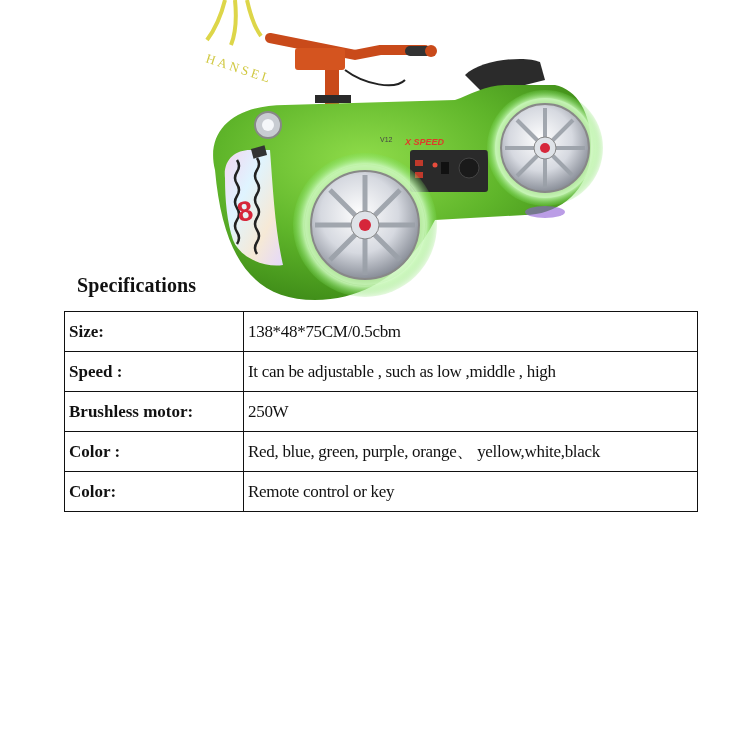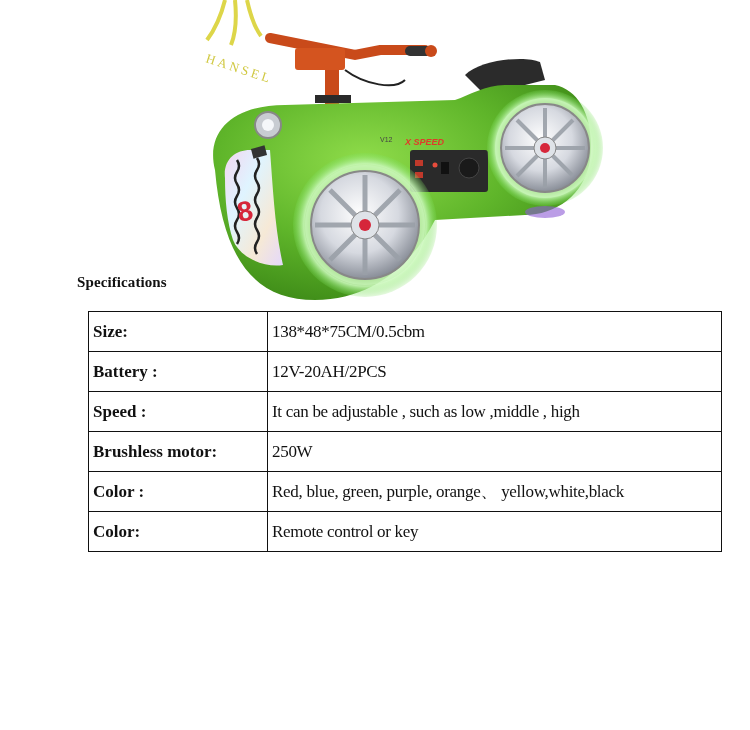--- a/index.html
+++ b/index.html
@@ -1,23 +1,23 @@
 <!DOCTYPE html>
 <html><head>
   <meta charset="utf-8">
   <style>
     html, body { margin: 0; padding: 0; background: #ffffff; }
     body { width: 750px; height: 730px; position: relative; overflow: hidden; font-family: "Liberation Serif", "DejaVu Serif", serif; color: #111; }
 
     .product-image { position: absolute; left: 195px; top: 0; width: 420px; height: 305px; }
 
-    .spec-title { position: absolute; left: 77px; top: 274px; font-size: 15px; font-weight: bold; color: #111; letter-spacing: 0.1px; }
+    .spec-title { position: absolute; left: 77px; top: 274px; font-size: 20px; font-weight: bold; color: #111; letter-spacing: 0.1px; }
 
     table.spec-table {
-      position: absolute; left: 88px; top: 311px;
+      position: absolute; left: 64px; top: 311px;
       width: 634px; border-collapse: collapse;
       font-size: 17px;
     }
     table.spec-table td {
       border: 1.5px solid #111;
       height: 39px;
       padding: 0 0 0 4px;
       vertical-align: middle;
       white-space: nowrap;
     }
@@ -127,24 +127,20 @@
 
 <div class="spec-title">Specifications</div>
 
 <table class="spec-table">
   <tbody>
     <tr>
       <td class="label">Size:</td>
       <td class="value">138*48*75CM/0.5cbm</td>
     </tr>
     <tr>
-      <td class="label">Battery :</td>
-      <td class="value">12V-20AH/2PCS</td>
-    </tr>
-    <tr>
       <td class="label">Speed :</td>
       <td class="value">It can be adjustable , such as low ,middle , high</td>
     </tr>
     <tr>
       <td class="label">Brushless motor:</td>
       <td class="value">250W</td>
     </tr>
     <tr>
       <td class="label">Color :</td>
       <td class="value">Red, blue, green, purple, orange、 yellow,white,black</td>

